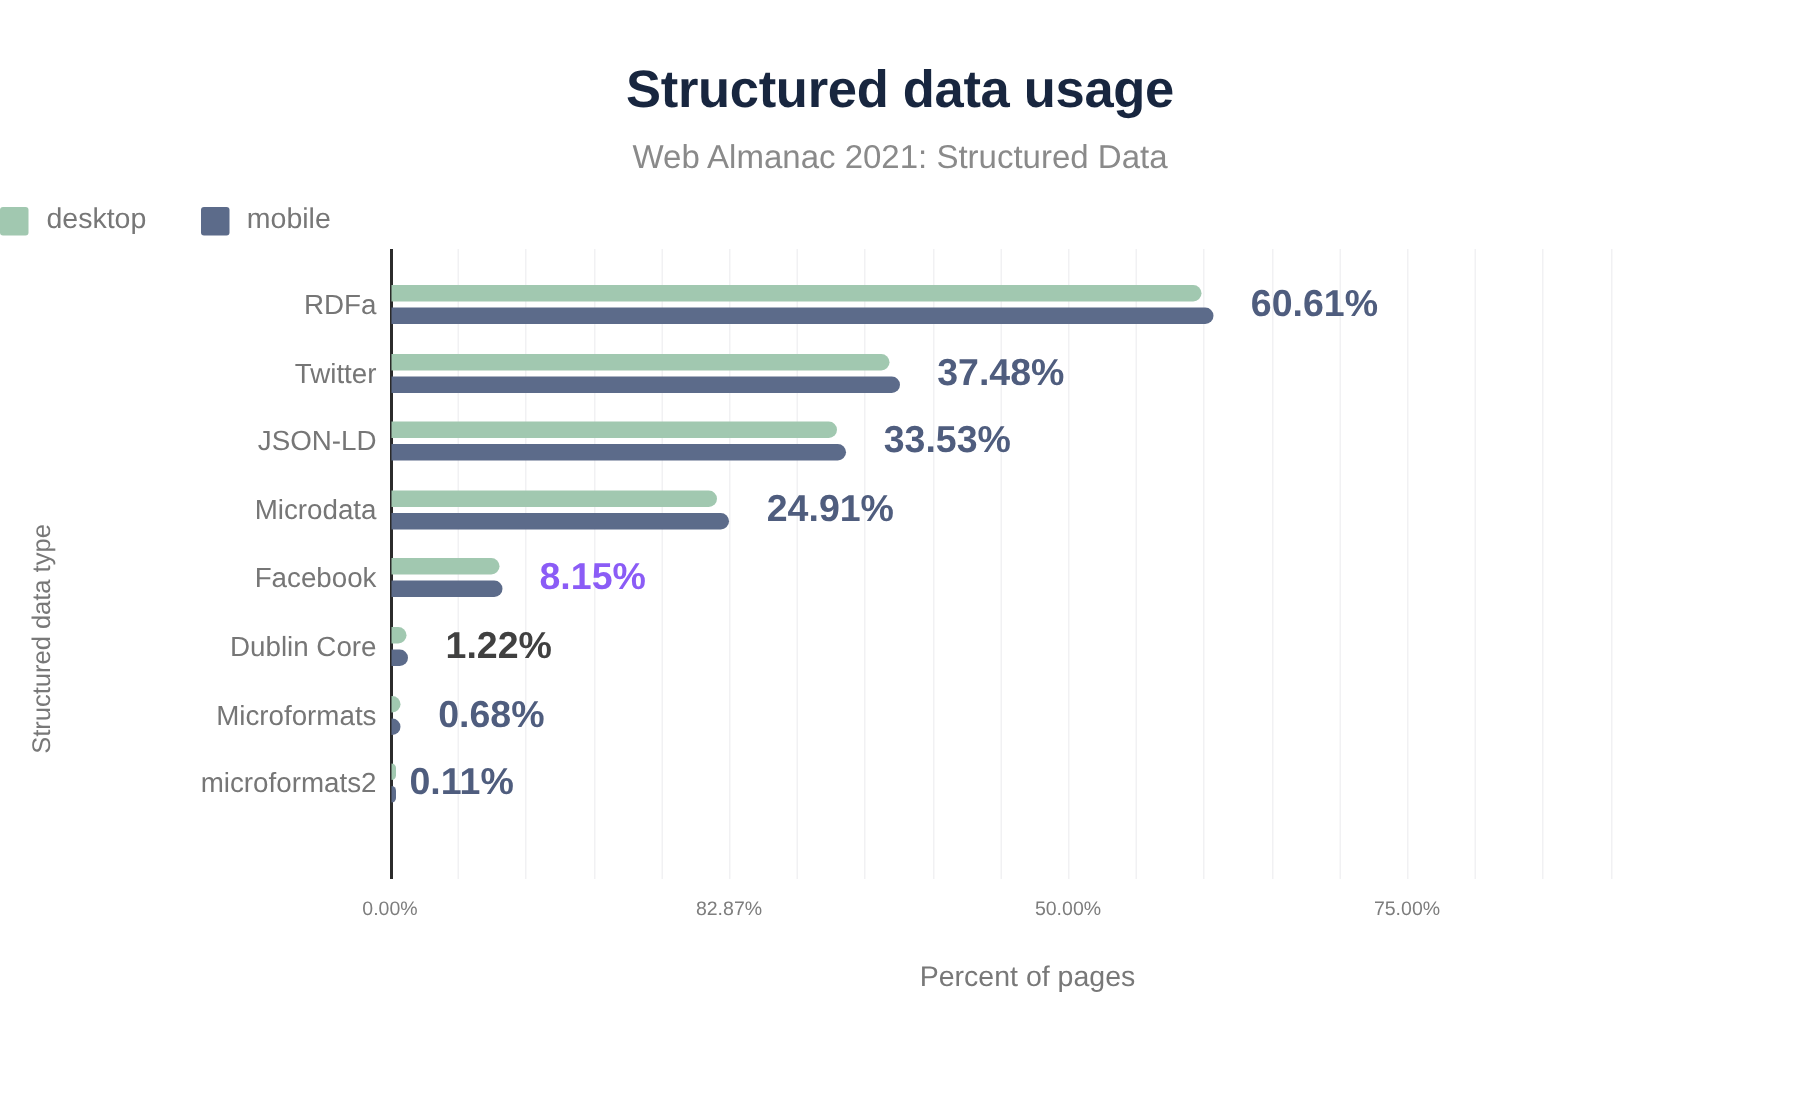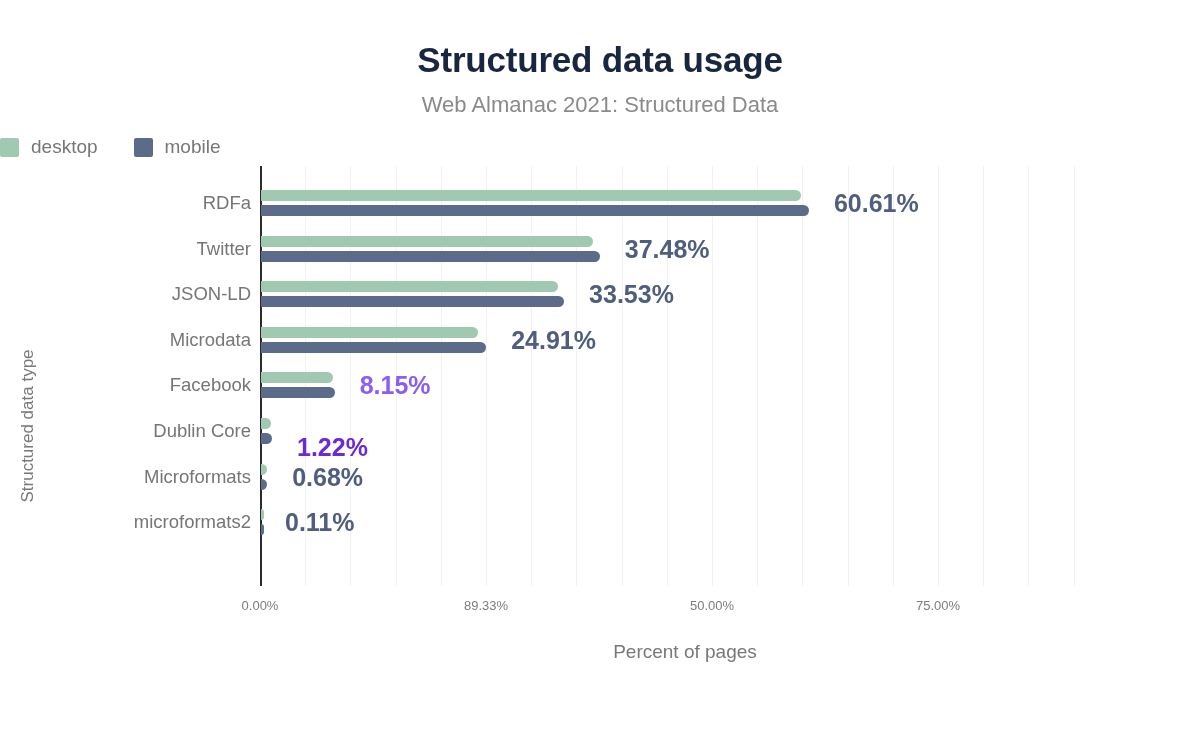--- a/index.html
+++ b/index.html
@@ -263,40 +263,40 @@
           <span class="bar mobile" style="width: 73.676px; background: rgb(92, 107, 138);"></span>
         </div>
         <div class="bar-value" style="left: 359.676px; color: #8b5cf6; text-align: center;">8.15%</div>
       </div>
       <div class="bar-row">
         <div class="row-label">Dublin Core</div>
         <div class="bars">
           <span class="bar desktop" style="width: 10.4864px; background: rgb(161, 200, 176);"></span>
           <span class="bar mobile" style="width: 11.0288px; background: rgb(92, 107, 138);"></span>
         </div>
-        <div class="bar-value" style="left: 297.029px; color: #6d28d9; margin-top: 16px;">1.22%</div>
+        <div class="bar-value" style="left: 297.029px; color: #404040;">1.22%</div>
       </div>
       <div class="bar-row">
         <div class="row-label">Microformats</div>
         <div class="bars">
           <span class="bar desktop" style="width: 5.6952px; background: rgb(161, 200, 176);"></span>
           <span class="bar mobile" style="width: 6.1472px; background: rgb(92, 107, 138);"></span>
         </div>
         <div class="bar-value" style="left: 292.147px; color: rgb(79, 93, 126);">0.68%</div>
       </div>
       <div class="bar-row">
         <div class="row-label">microformats2</div>
         <div class="bars">
           <span class="bar desktop" style="width: 3px; background: rgb(161, 200, 176);"></span>
           <span class="bar mobile" style="width: 3px; background: rgb(92, 107, 138);"></span>
         </div>
-        <div class="bar-value" style="left: 285px; color: rgb(79, 93, 126);">0.11%</div>
+        <div class="bar-value" style="left: 273px; color: rgb(79, 93, 126);">0.11%</div>
       </div>
     </div>
 
   <div id="x-axis">
       <div class="x-tick-label" style="left: 260px;">0.00%</div>
-      <div class="x-tick-label" style="left: 486px;">89.33%</div>
+      <div class="x-tick-label" style="left: 486px;">82.87%</div>
       <div class="x-tick-label" style="left: 712px;">50.00%</div>
       <div class="x-tick-label" style="left: 938px;">75.00%</div>
     </div>
   <div id="x-axis-title"><span>Percent of pages</span></div>
 </div>
 
 </body></html>

